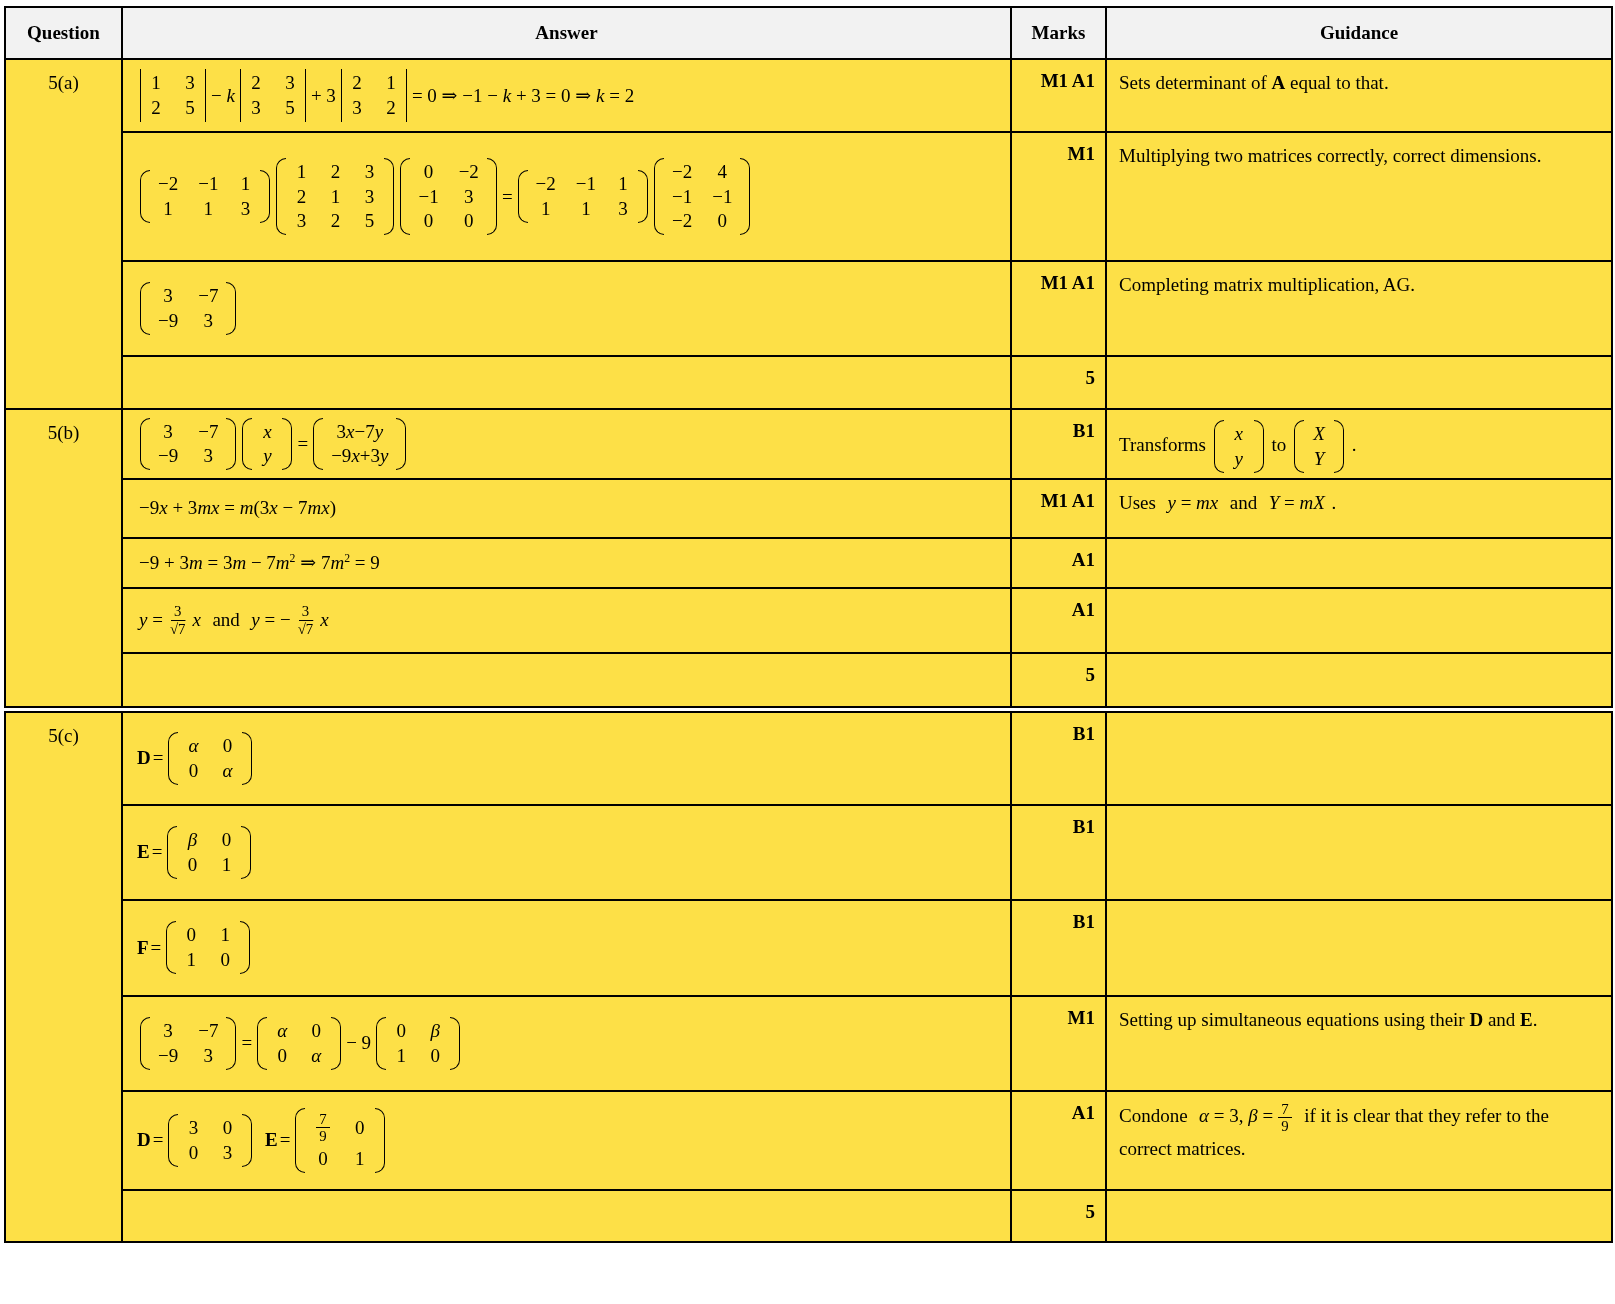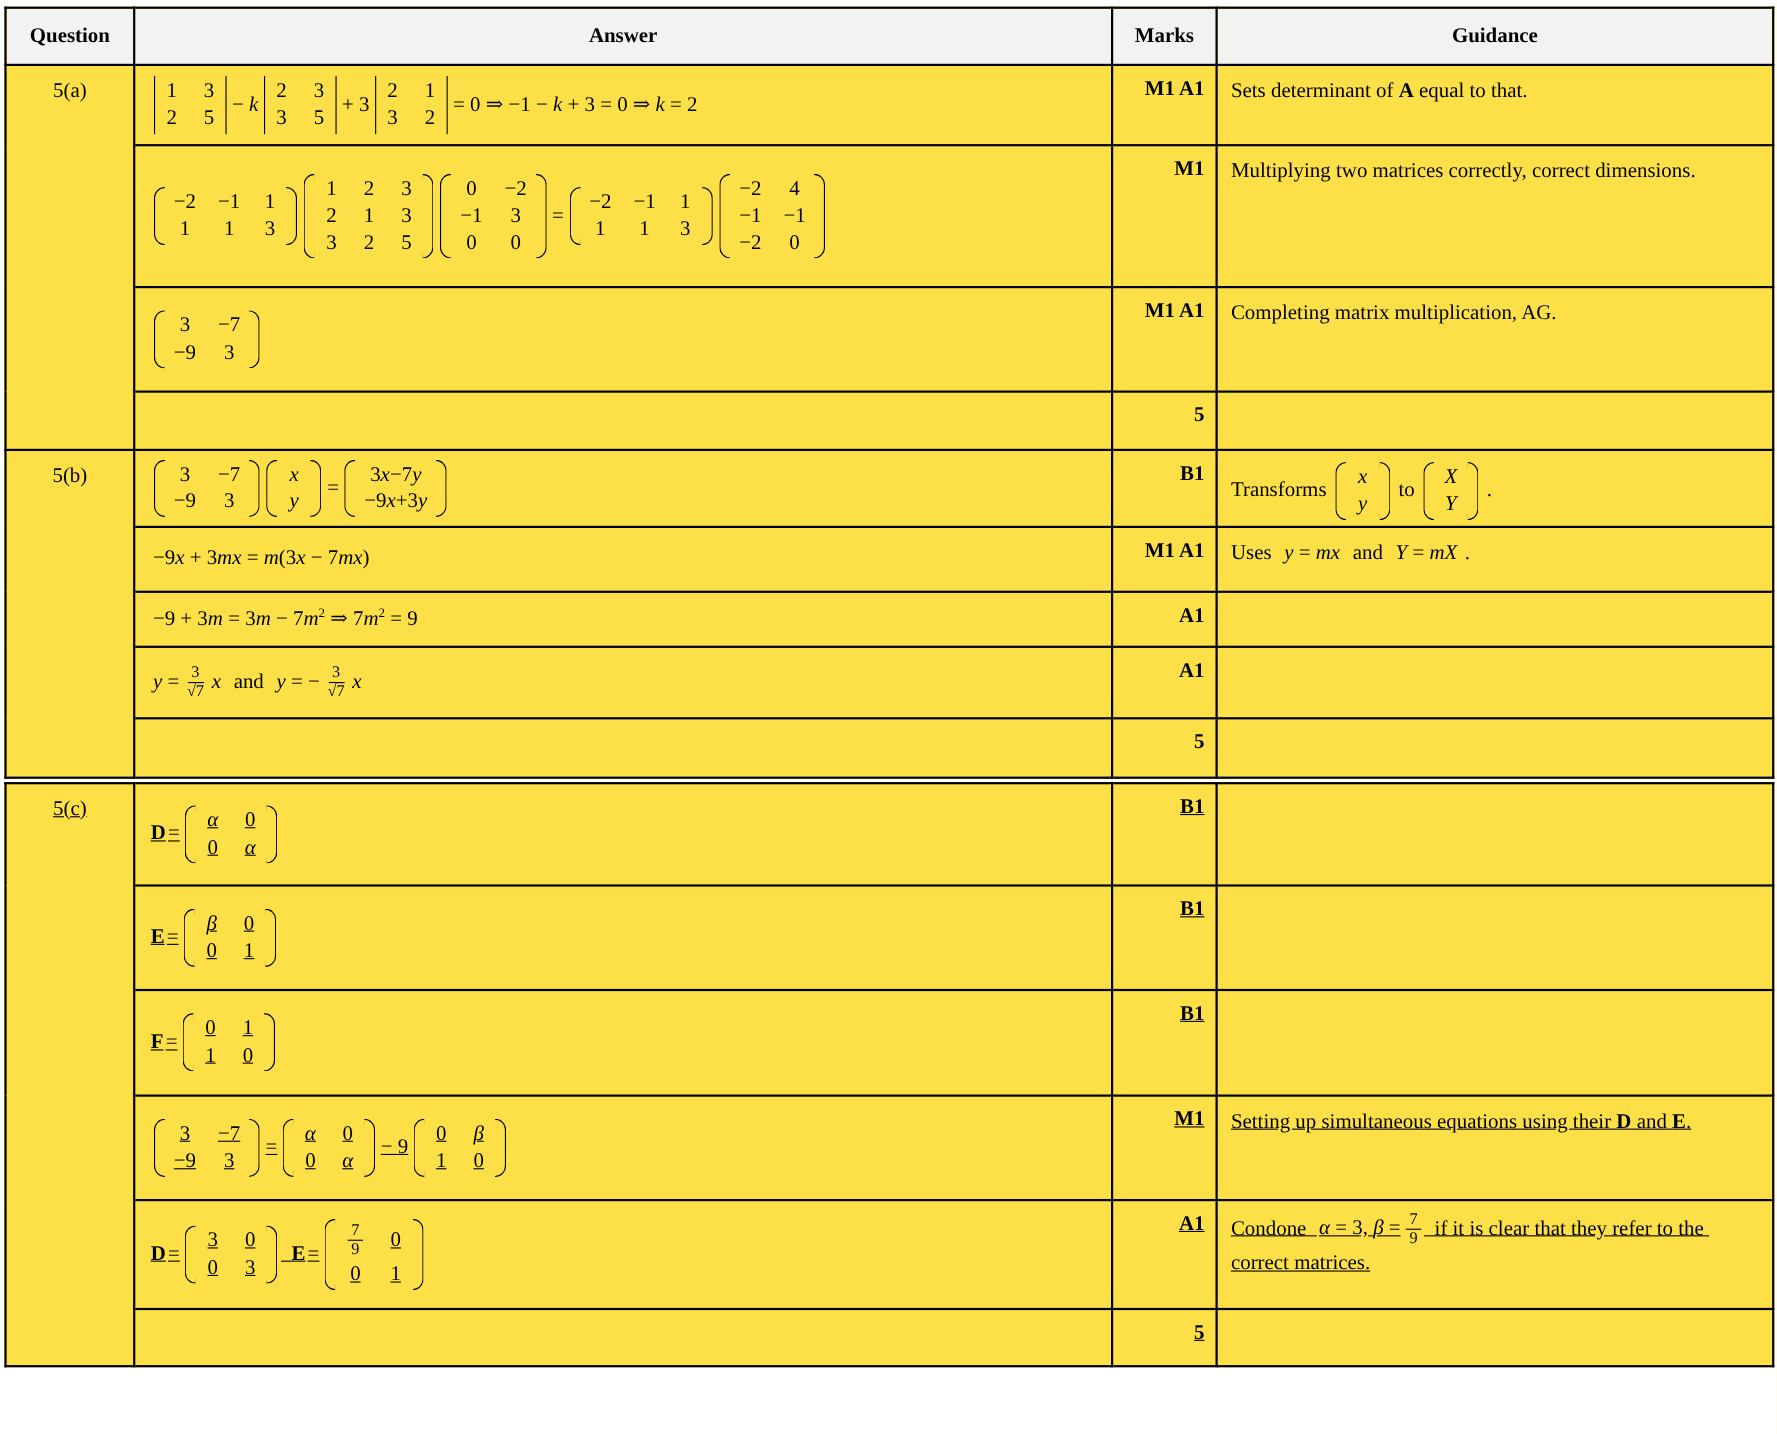--- a/index.html
+++ b/index.html
@@ -1,21 +1,21 @@
 <!DOCTYPE html>
 <html><head>
 <meta charset="utf-8">
 <style>
   html,body{margin:0;padding:0;background:#ffffff;}
   body{width:1615px;height:1304px;overflow:hidden;
        font-family:"Liberation Serif","DejaVu Serif",serif;color:#000;}
   .page{position:relative;width:1615px;height:1304px;background:#fff;}
   .tblwrap{padding:6px 0 0 4px;}
   table{border-collapse:collapse;table-layout:fixed;width:1607px;background:#fde047;}
-  table.cont{margin-top:3px;text-decoration:underline;}
+  table.cont{margin-top:3px;}
   th,td{border:2px solid #000;vertical-align:top;overflow:hidden;}
   thead th{height:48px;background:#f2f2f2;font-weight:bold;font-size:19px;
            text-align:center;vertical-align:middle;}
   .qcell{text-align:center;padding-top:12px;font-size:19px;}
   .acell{vertical-align:middle;padding:4px 8px 4px 14px;font-size:19px;}
   .aw{display:flex;align-items:center;flex-wrap:wrap;row-gap:4px;}
   .kcell{font-weight:bold;font-size:19px;text-align:right;padding:10px 10px 0 4px;}
   .gcell{padding:9px 30px 4px 12px;font-size:19px;}
   .gw{line-height:1.45;}
   

